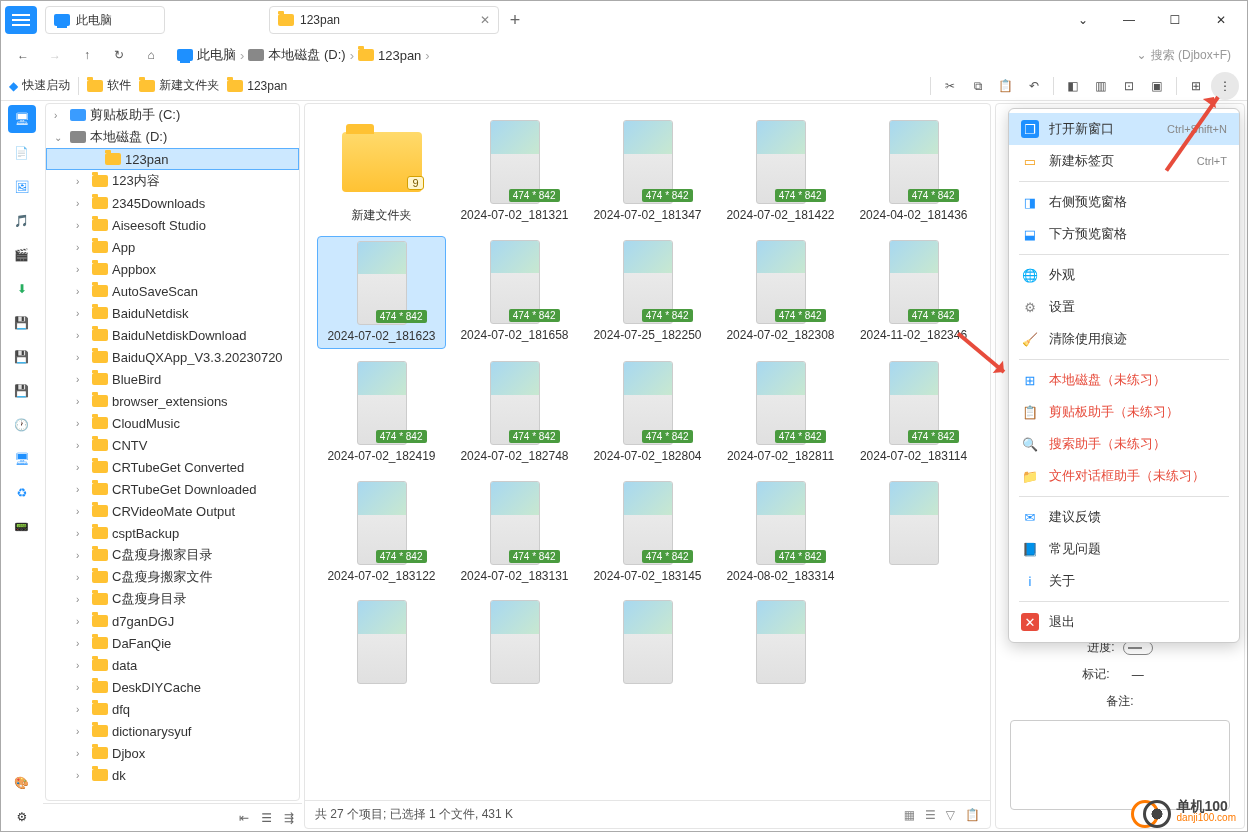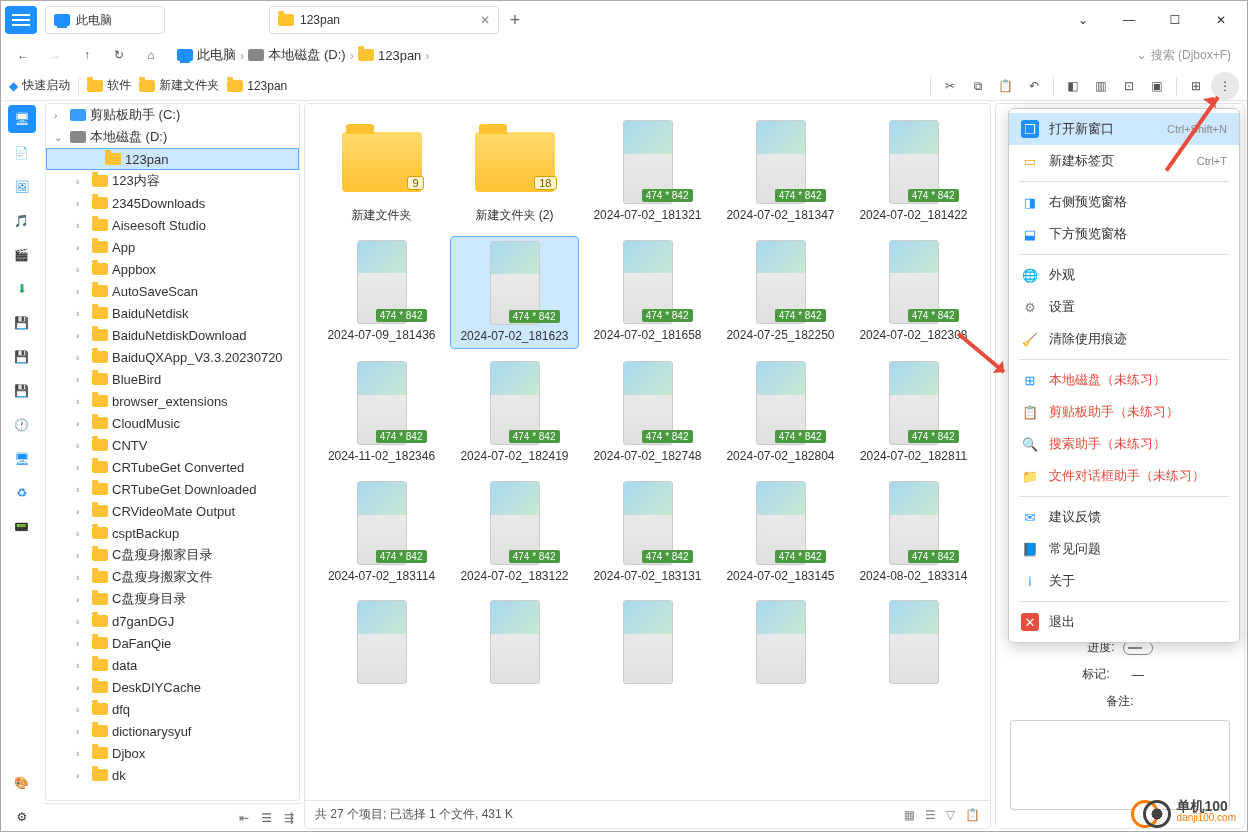--- a/index.html
+++ b/index.html
@@ -377,28 +377,20 @@
           <div class="file-item">
             <div class="thumb">
               <div class="folder-thumb">
                 <div class="badge-count">9</div>
               </div>
             </div>
             <div class="file-name">新建文件夹</div>
           </div>
           <div class="file-item">
             <div class="thumb">
-              <div class="folder-thumb">
-                <div class="badge-count">18</div>
-              </div>
-            </div>
-            <div class="file-name">新建文件夹 (2)</div>
-          </div>
-          <div class="file-item">
-            <div class="thumb">
               <div class="img-thumb"></div>
               <div class="dim-badge">474 * 842</div>
             </div>
             <div class="file-name">2024-07-02_181321</div>
           </div>
           <div class="file-item">
             <div class="thumb">
               <div class="img-thumb"></div>
               <div class="dim-badge">474 * 842</div>
             </div>
@@ -409,21 +401,21 @@
               <div class="img-thumb"></div>
               <div class="dim-badge">474 * 842</div>
             </div>
             <div class="file-name">2024-07-02_181422</div>
           </div>
           <div class="file-item">
             <div class="thumb">
               <div class="img-thumb"></div>
               <div class="dim-badge">474 * 842</div>
             </div>
-            <div class="file-name">2024-07-09_181436</div>
+            <div class="file-name">2024-04-02_181436</div>
           </div>
           <div class="file-item selected">
             <div class="thumb">
               <div class="img-thumb"></div>
               <div class="dim-badge">474 * 842</div>
             </div>
             <div class="file-name">2024-07-02_181623</div>
           </div>
           <div class="file-item">
             <div class="thumb">

